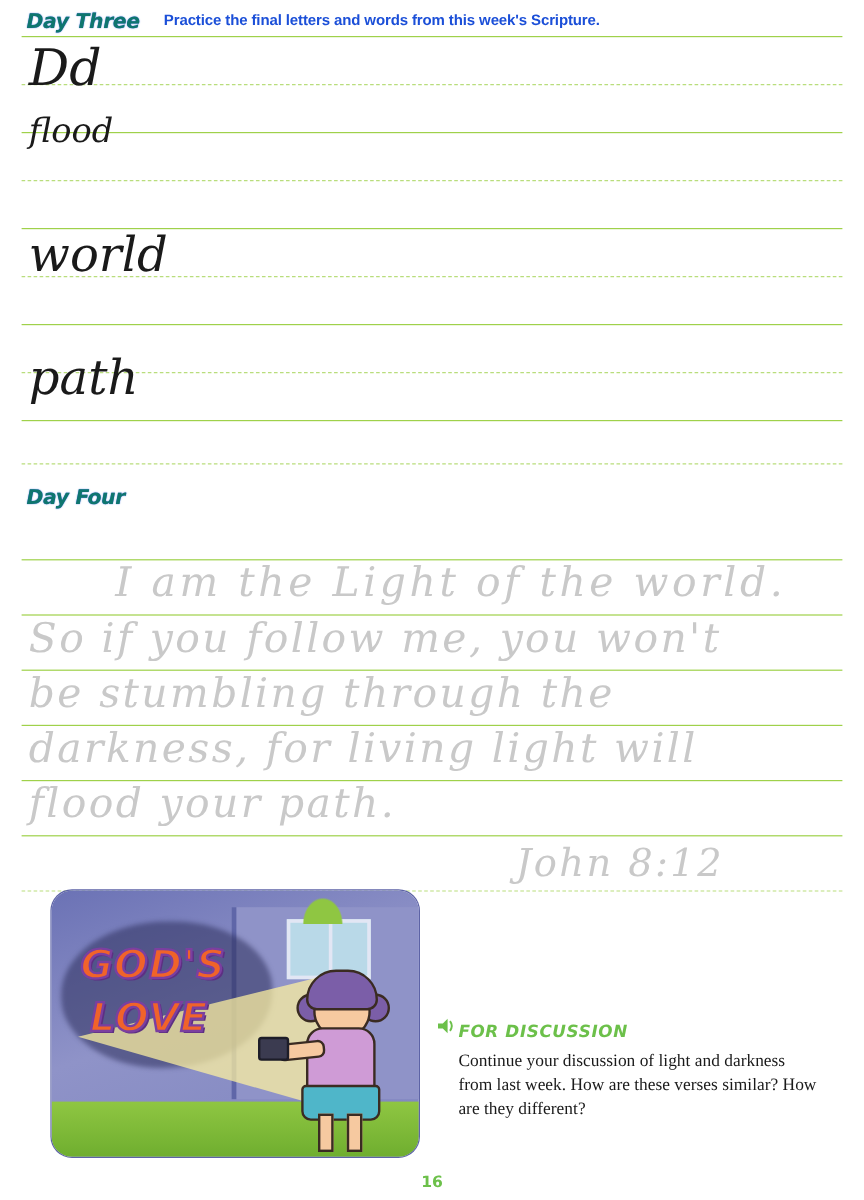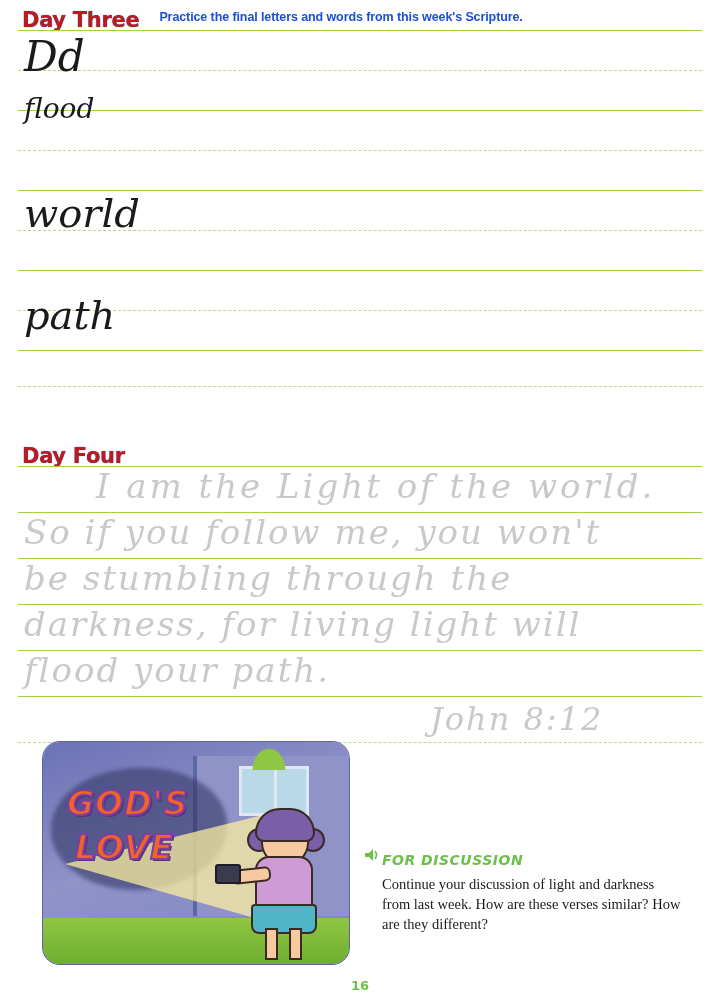--- a/index.html
+++ b/index.html
@@ -23,24 +23,25 @@
     background: #ffffff;
   }
 
   
   .day-head {
     position: absolute;
     display: flex;
     align-items: flex-start;
   }
   .day-label {
-    color: #b91c1c;
+    color: #0f766e;
     font-family: "DejaVu Sans", sans-serif;
     font-weight: bold;
-    font-size: 21px;
+    font-style: italic;
+    font-size: 17px;
     letter-spacing: -0.3px;
     white-space: nowrap;
     text-shadow: 0 0 1px #1b4fd8;
   }
   .day-instr {
     color: #1b4fd8;
     font-family: Liberation Sans, sans-serif;
     font-weight: bold;
     font-size: 12.5px;
     line-height: 15px;
@@ -273,21 +274,21 @@
     <div class="rule-dash" style="top:280px;"></div>
     <div class="rule-solid" style="top:320px;"></div>
     <div class="rule-dash" style="top:356px;"></div>
   </div>
 
   <div class="script" style="left:24px; top:32px; font-size:42px;">Dd</div>
   <div class="script" style="left:24px; top:92px; font-size:28px;">flood</div>
   <div class="script" style="left:24px; top:190px; font-size:40px;">world</div>
   <div class="script" style="left:24px; top:292px; font-size:40px;">path</div>
 
-  <div class="day-head" style="left:22px; top:444px;flex-direction:column;">
+  <div class="day-head" style="left:22px; top:405px;flex-direction:column;">
     <span class="day-label">Day Four</span>
   </div>
 
   <div class="rule-group" style="top:466px; height:300px;">
     <div class="rule-solid" style="top:0px;"></div>
     <div class="rule-solid" style="top:46px;"></div>
     <div class="rule-solid" style="top:92px;"></div>
     <div class="rule-solid" style="top:138px;"></div>
     <div class="rule-solid" style="top:184px;"></div>
     <div class="rule-solid" style="top:230px;"></div>

